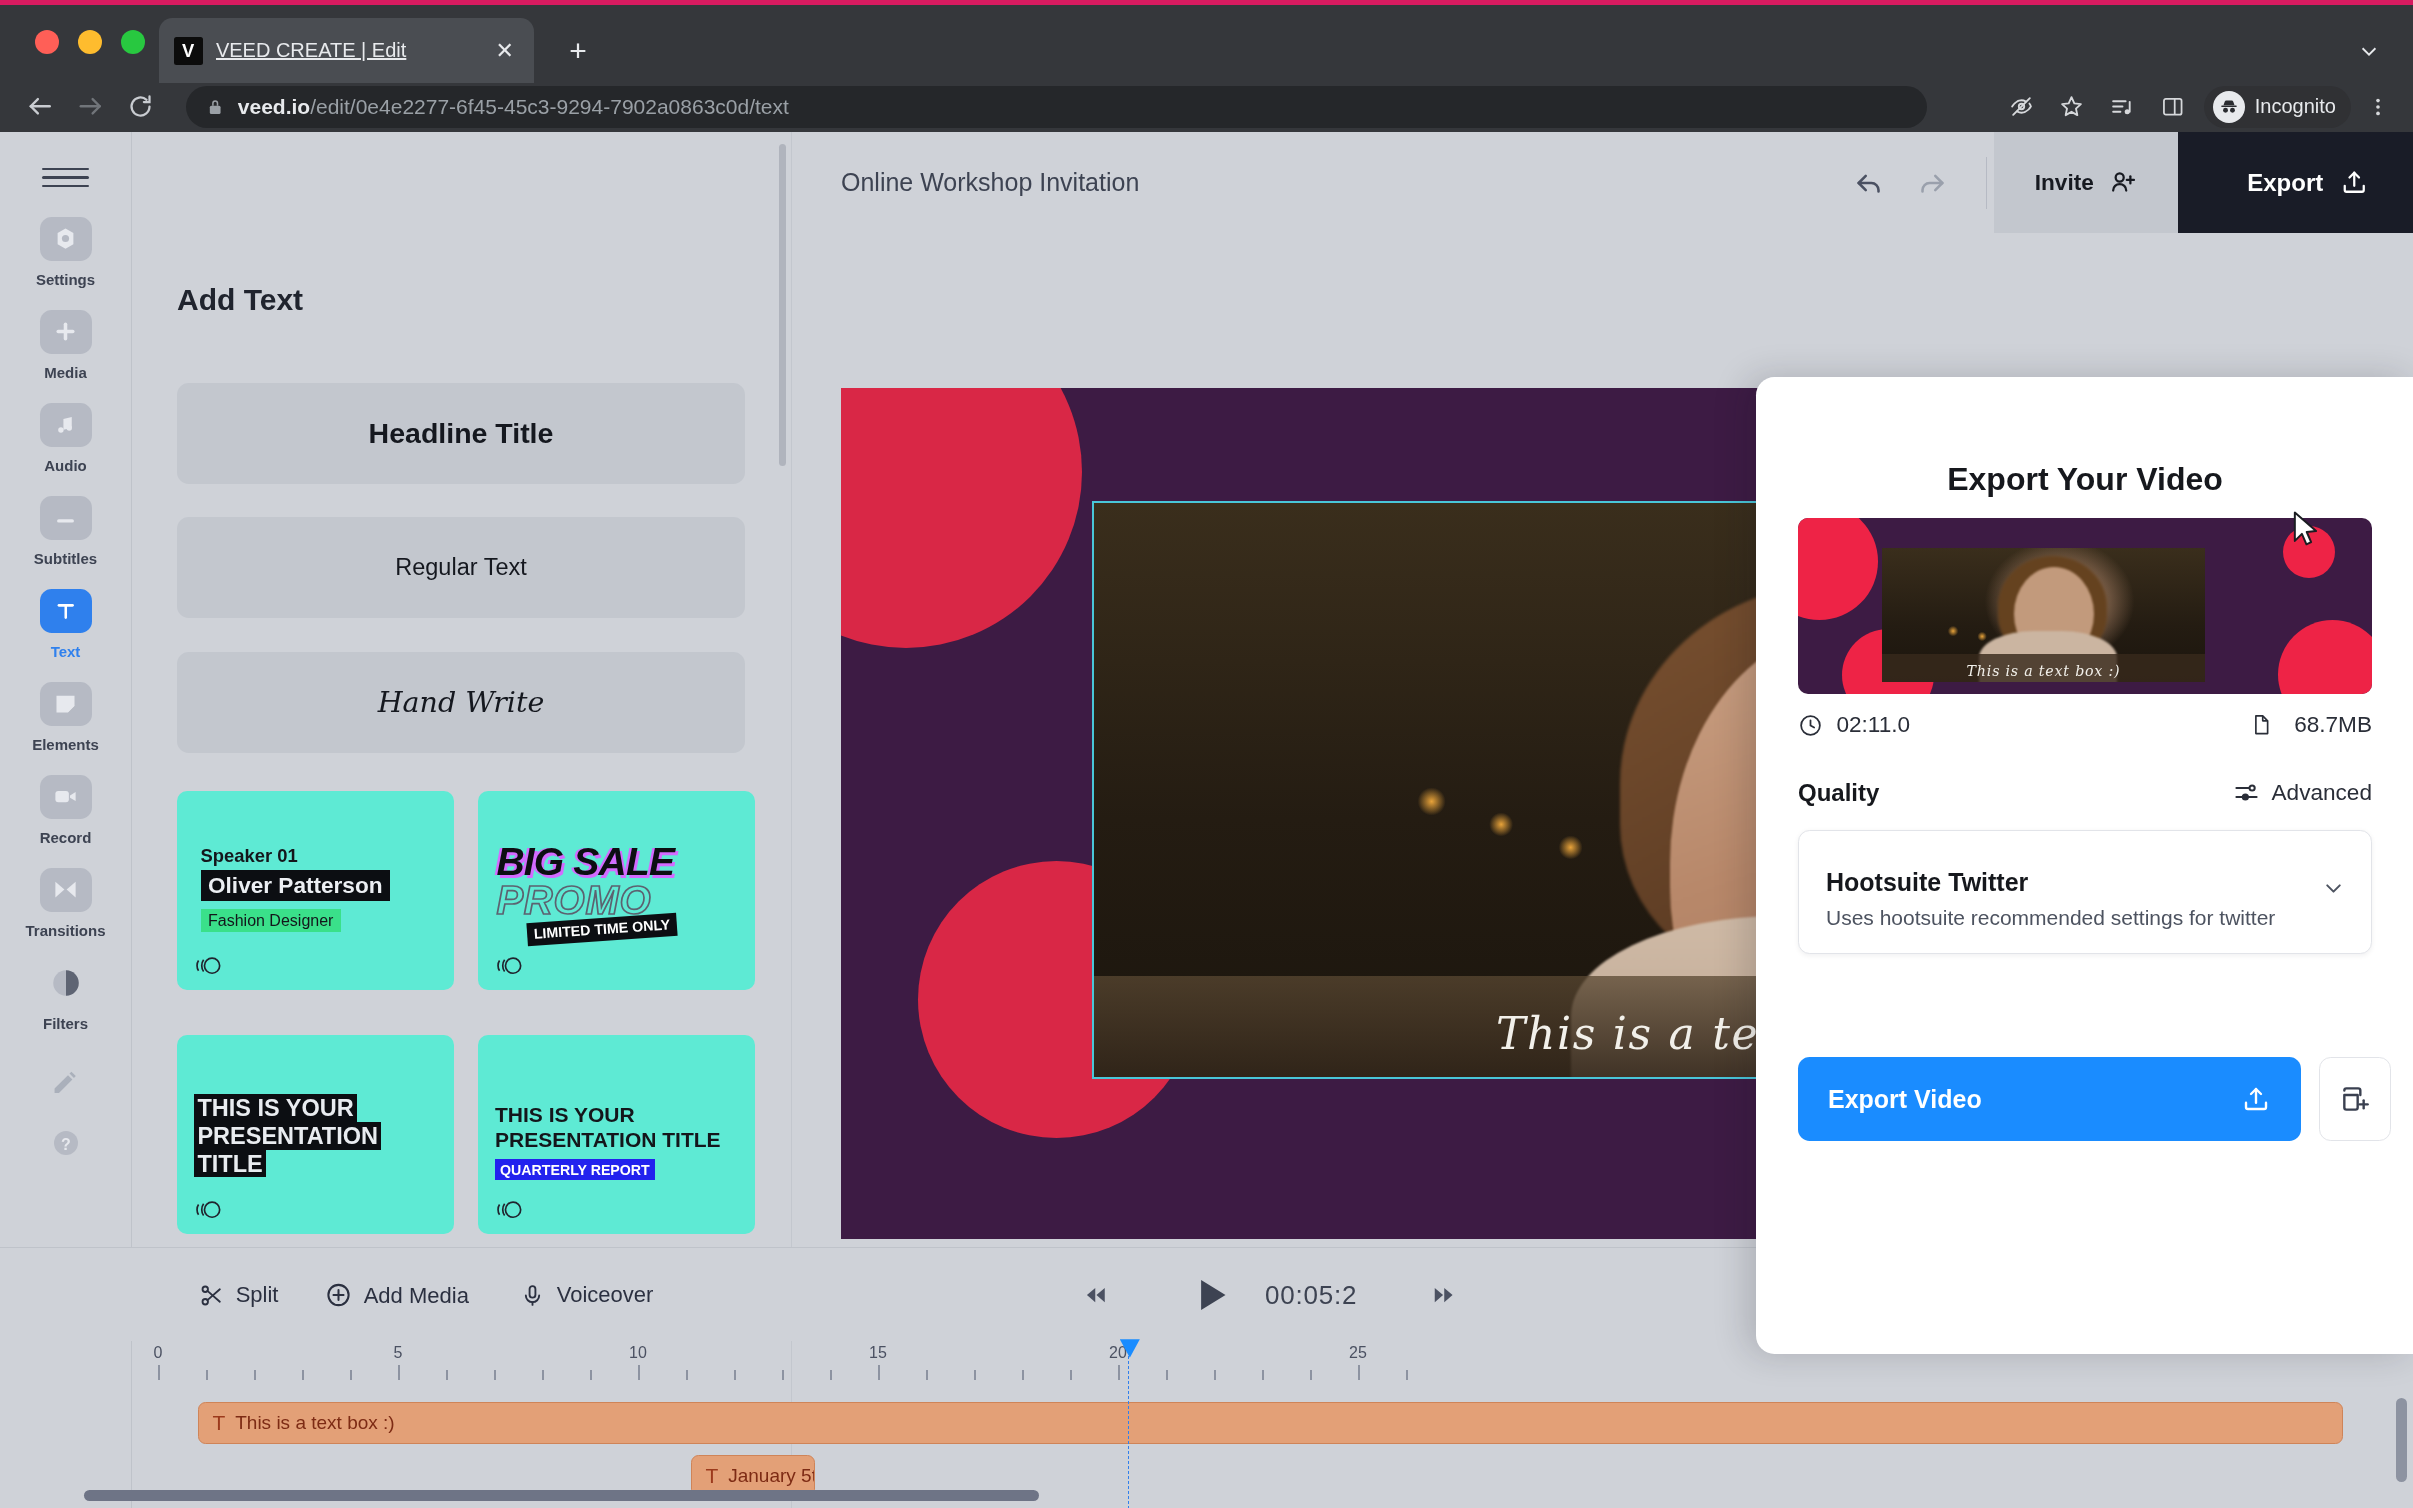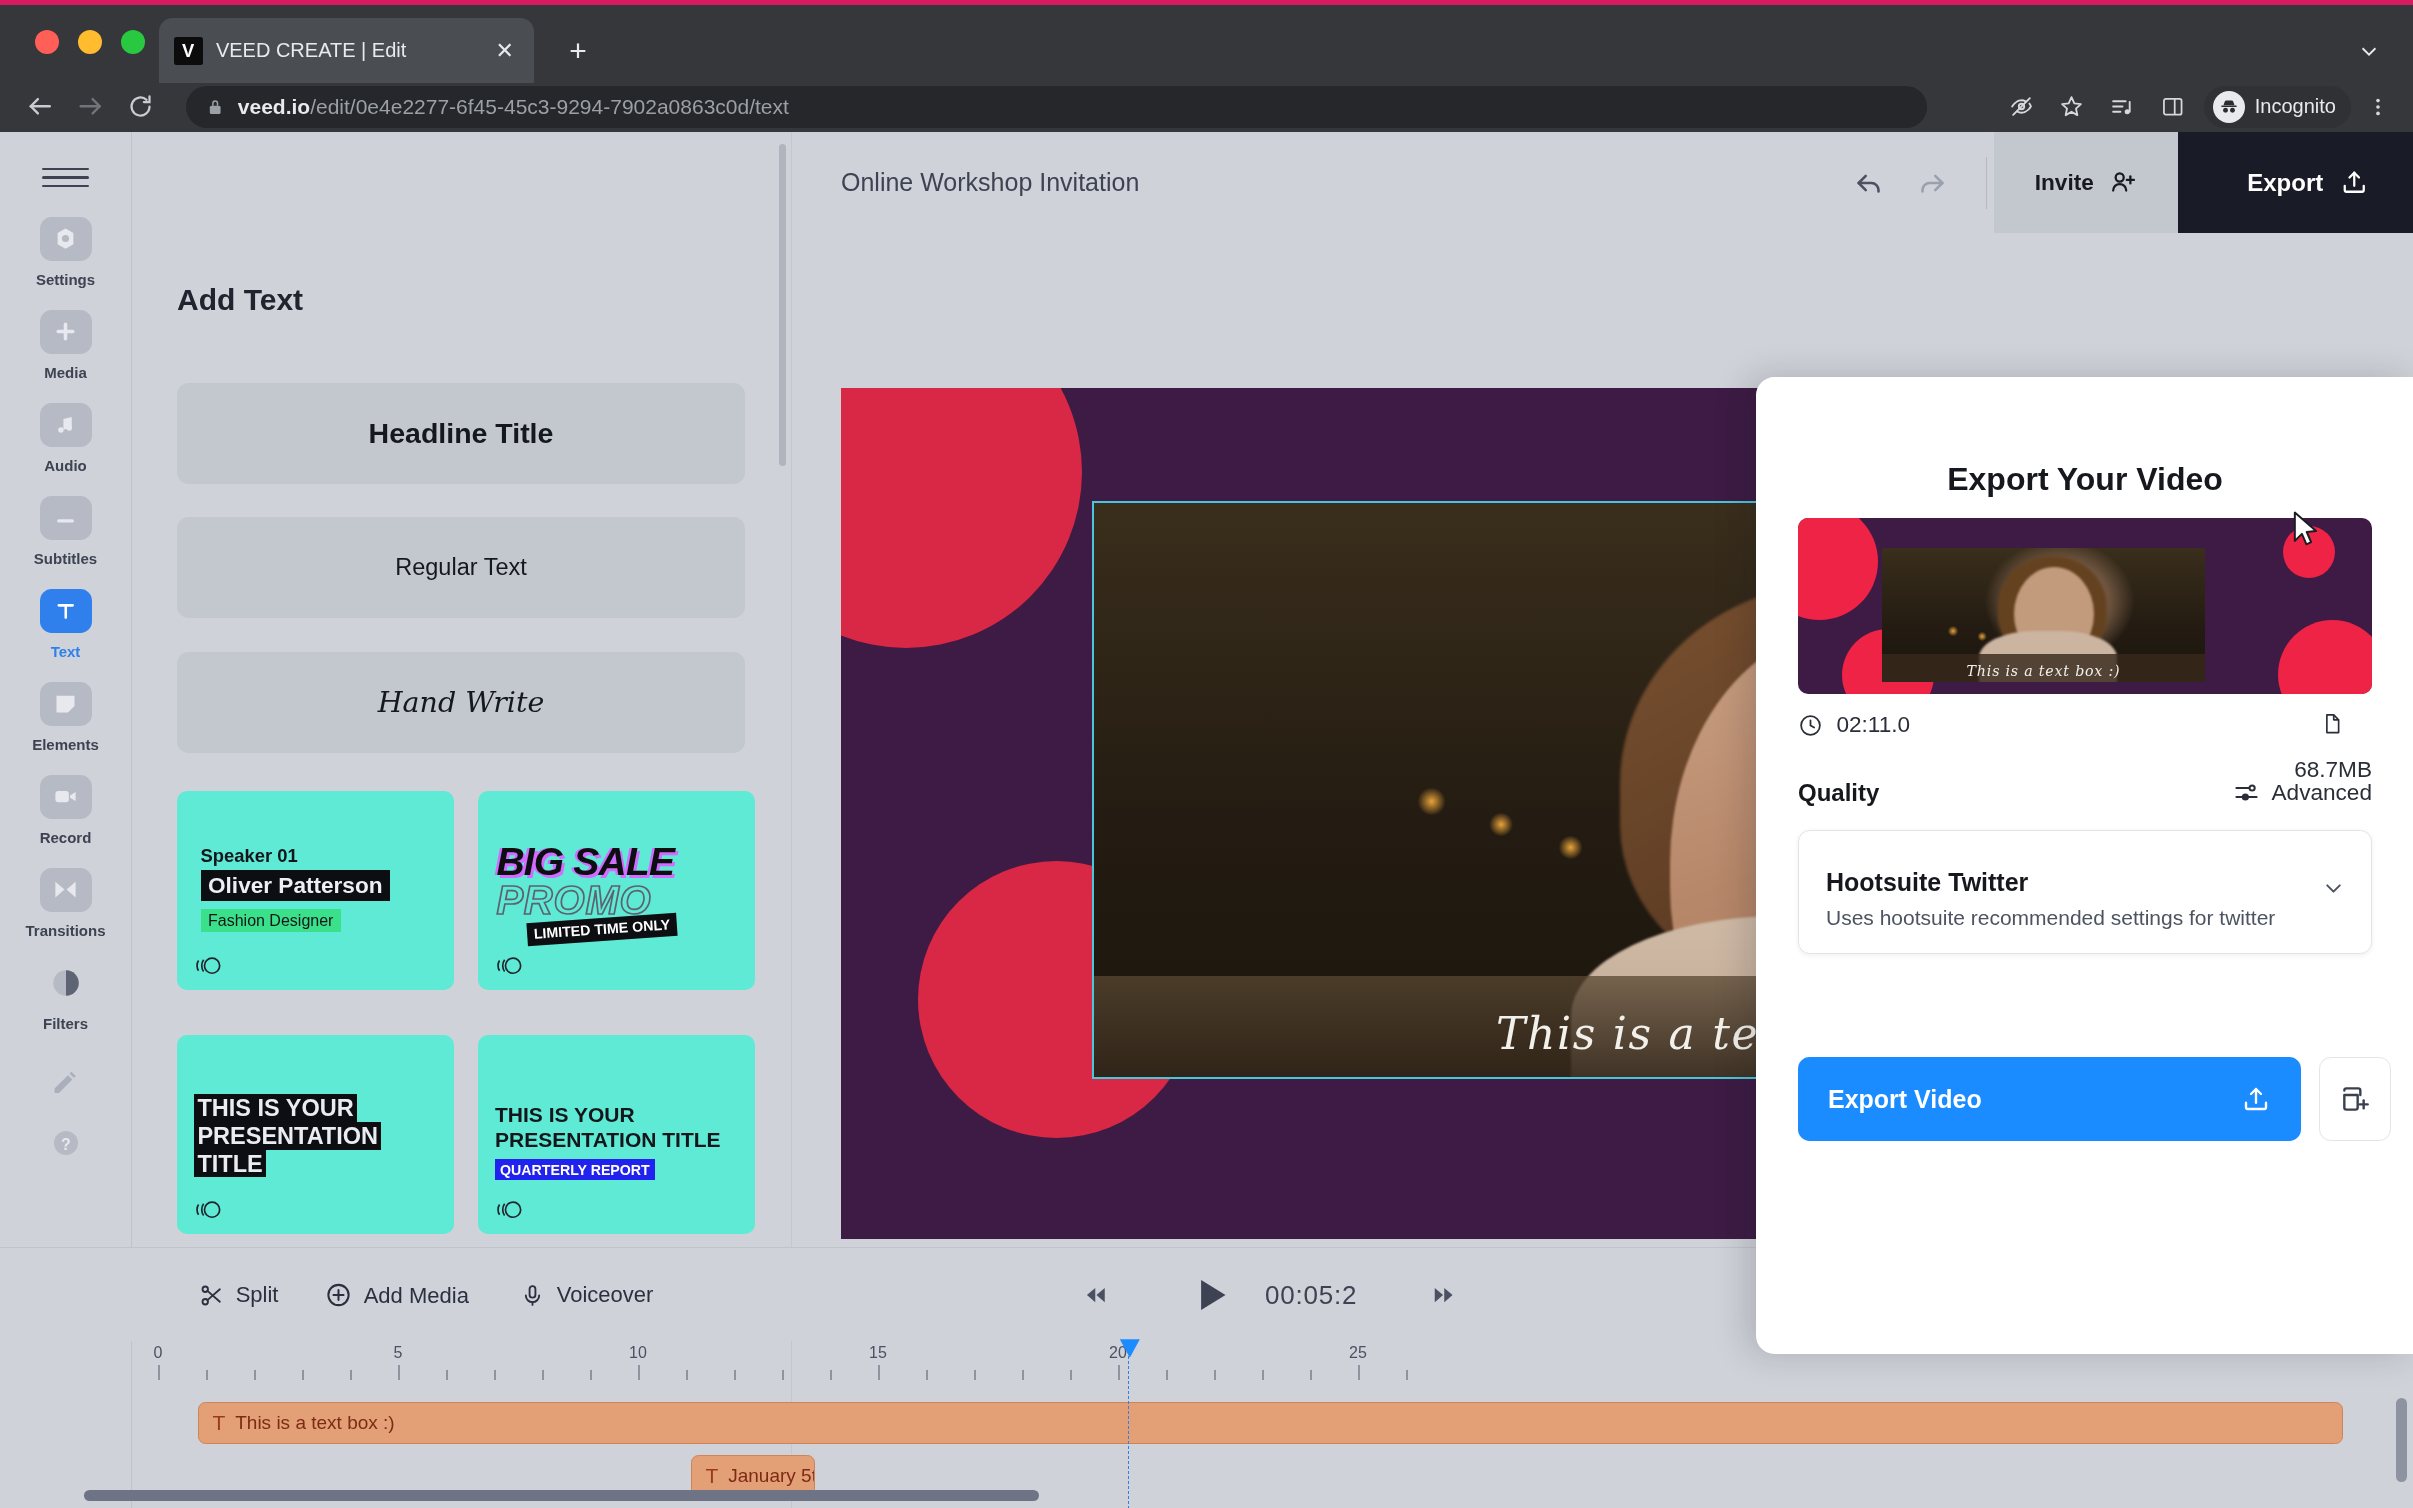--- a/index.html
+++ b/index.html
@@ -35,21 +35,21 @@
     background: #4a4d52; border-radius: 13.4px 13.4px 0 0;
     display: flex; align-items: center; padding: 0 15px;
   }
   .tab-favicon {
     width: 28.5px; height: 28.5px; background: #0c0c0c; color: #fff;
     display: flex; align-items: center; justify-content: center;
     font-weight: bold; font-size: 18.4px; border-radius: 2.5px; flex: none;
   }
   .tab-title {
     margin-left: 13.4px; color: #e8eaed; font-size: 20px;
-    white-space: nowrap; overflow: hidden; text-overflow: ellipsis; flex: 1;
+    white-space: nowrap; overflow: hidden; text-overflow: ellipsis; flex: 1; text-decoration: underline;
   }
   .tab-close {
     width: 28.5px; height: 28.5px; color: #e8eaed; font-size: 22px;
     display: flex; align-items: center; justify-content: center; flex: none;
   }
   #new-tab-button {
     position: absolute; left: 556px; top: 23.5px; width: 44px; height: 44px;
     color: #e8eaed; font-size: 30px; font-weight: 300;
     display: flex; align-items: center; justify-content: center;
   }
@@ -391,21 +391,21 @@
   #pv-cursor {
     position: absolute; left: 536px; top: 134px; width: 0; height: 0;
     z-index: 60;
   }
   .meta-row {
     position: absolute; left: 42px; top: 335px; width: 574px; height: 34px;
   }
   .meta-left { position: absolute; left: 0; top: 0; display: flex; align-items: center; gap: 13.4px;
                font-size: 22.6px; color: #2a2e38; }
   .meta-right { position: absolute; right: 0; top: 0; display: flex; align-items: center; gap: 21px;
-                font-size: 22.6px; color: #2a2e38; flex-direction: column; }
+                font-size: 22.6px; color: #2a2e38; }
   #quality-label {
     position: absolute; left: 42px; top: 402px; font-size: 24px; font-weight: bold; color: #16181d;
   }
   #advanced-button {
     position: absolute; right: 42px; top: 402px;
     display: flex; align-items: center; gap: 11.7px; font-size: 22.6px; color: #2a2e38;
   }
   #quality-select {
     position: absolute; left: 42px; top: 453px; width: 574px; height: 124px;
     border: 0.8px solid #e2e4e9; border-radius: 11.7px; background: #fff;

